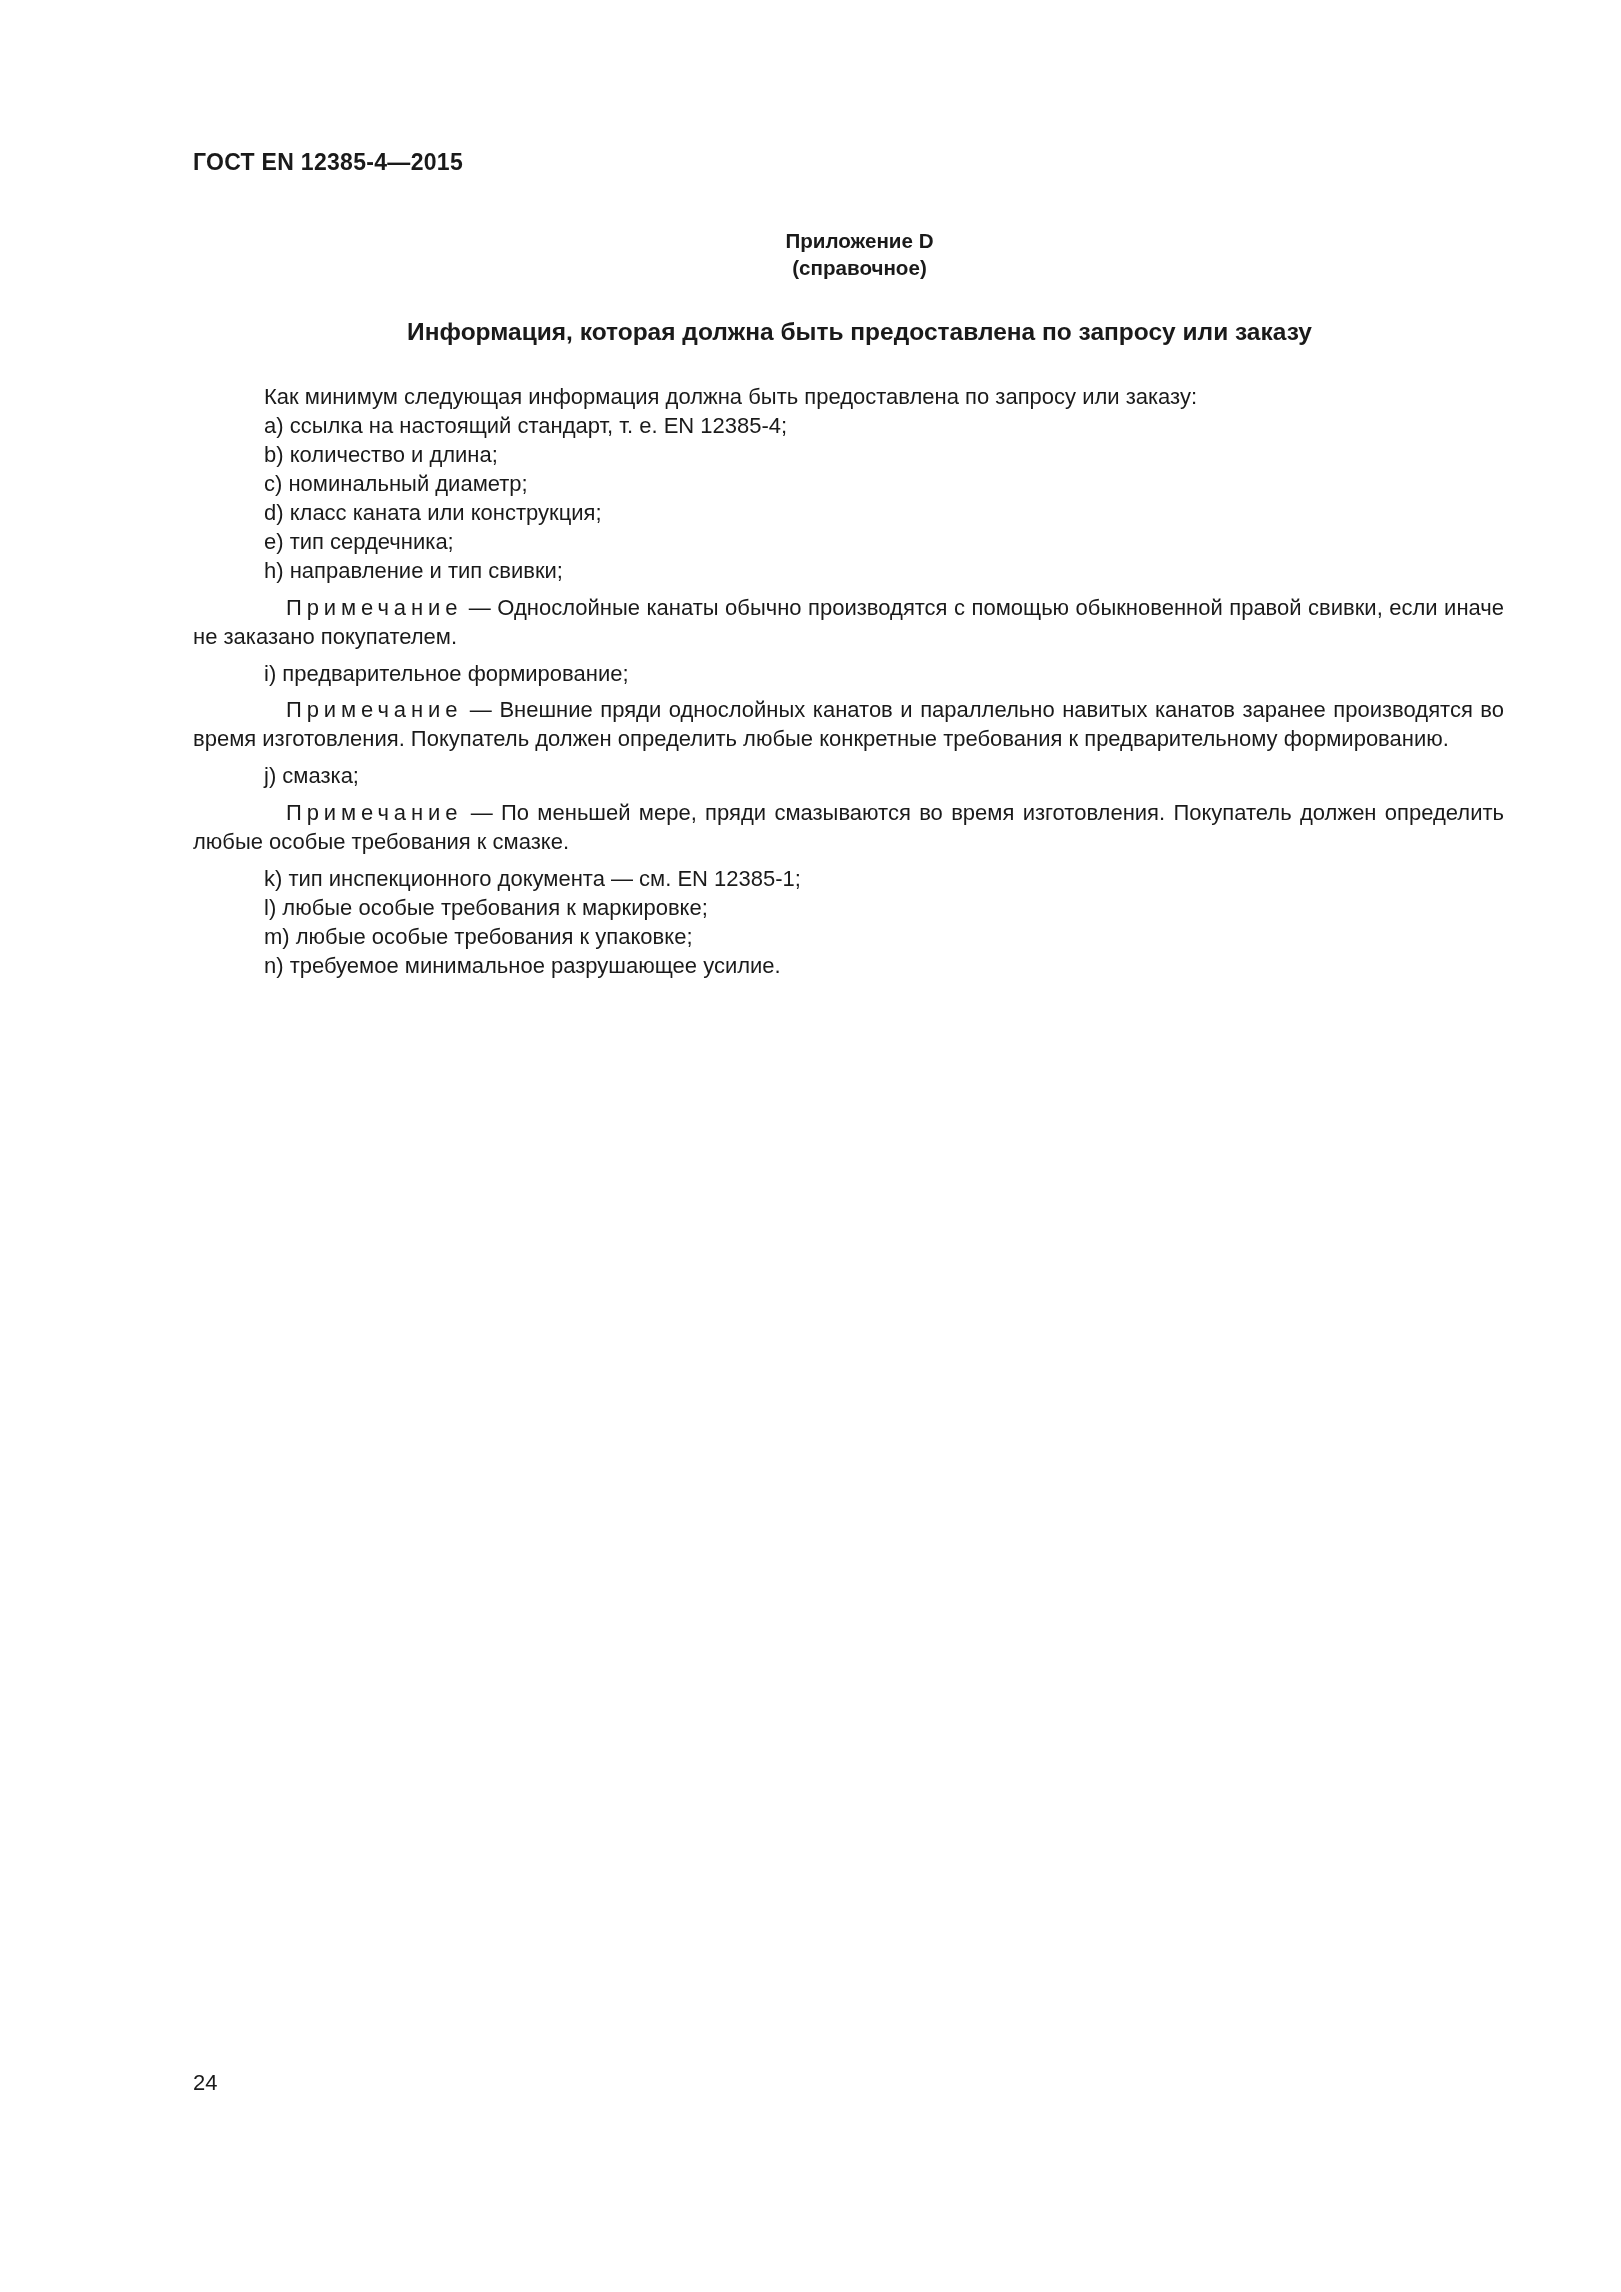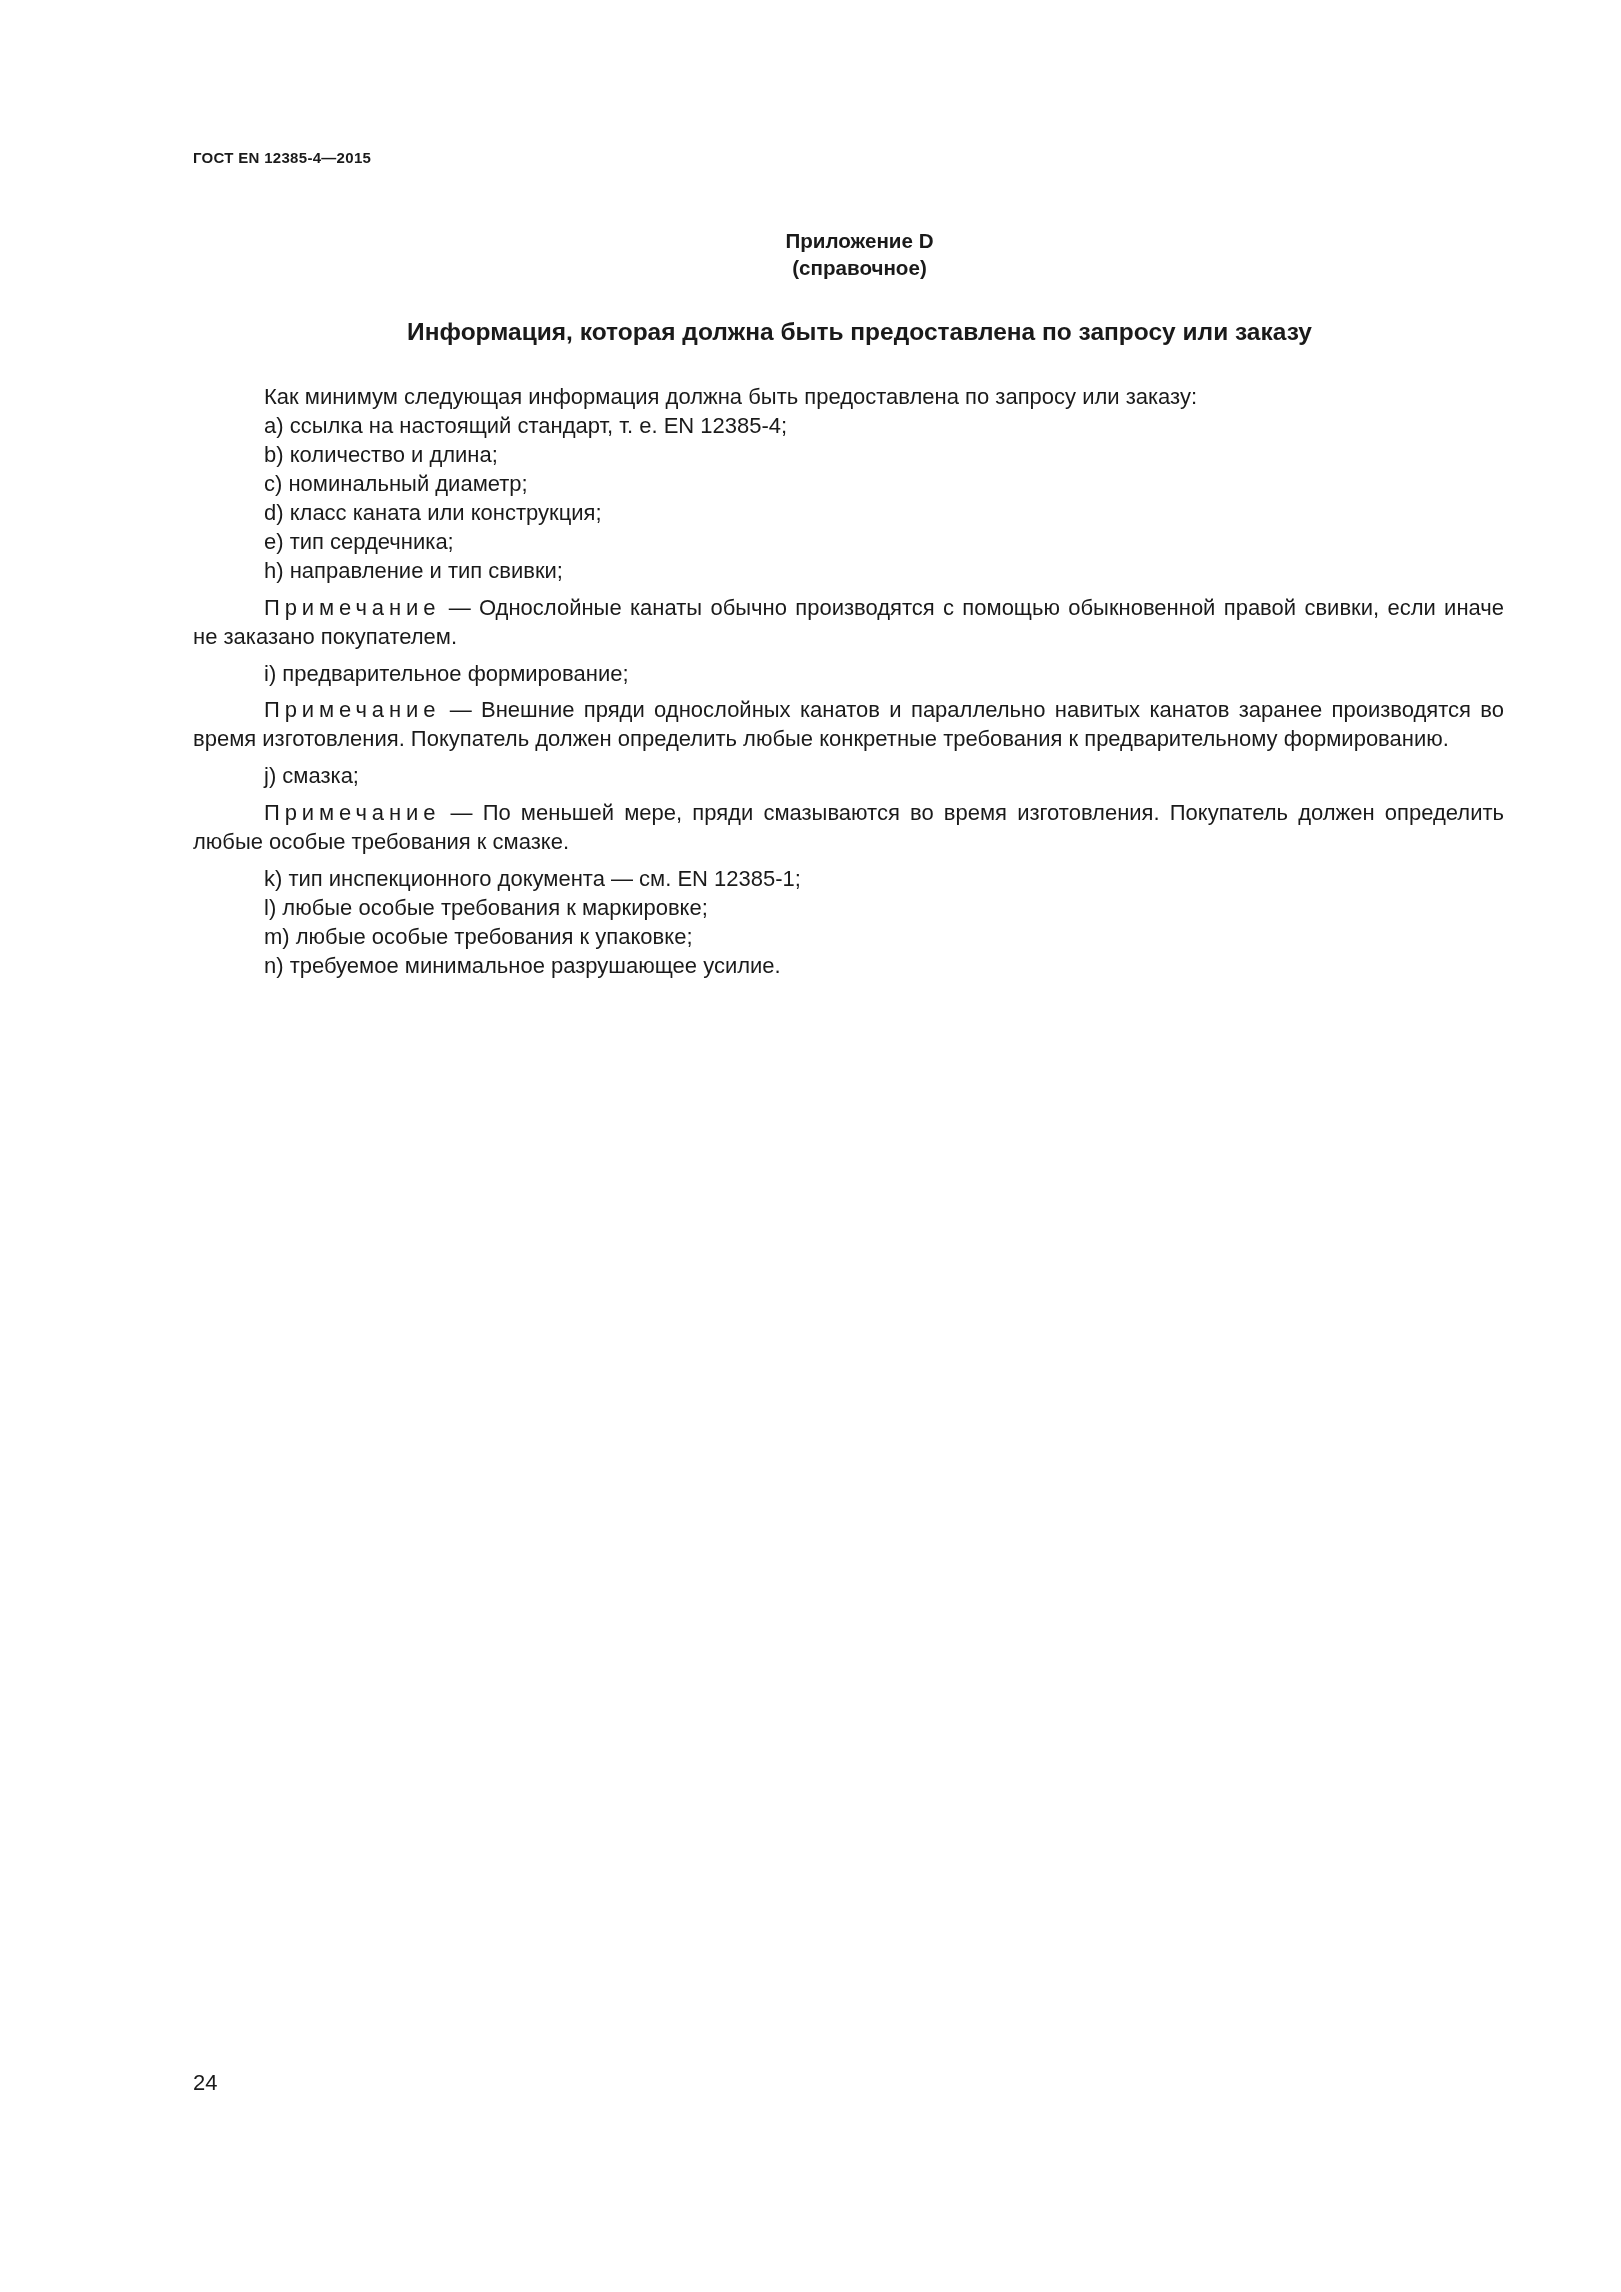--- a/index.html
+++ b/index.html
@@ -2,40 +2,40 @@
 <html><head>
 <meta charset="utf-8">
 <style>
   html, body { margin: 0; padding: 0; background: #ffffff; }
   body {
     width: 1621px; height: 2293px; position: relative; overflow: hidden;
     font-family: "Liberation Sans", sans-serif; color: #1a1a1a;
   }
   .doc-header {
     position: absolute; left: 193px; top: 149px;
-    font-size: 15px; font-weight: bold; letter-spacing: 0.3px;
+    font-size: 23px; font-weight: bold; letter-spacing: 0.3px;
   }
   .annex {
     position: absolute; left: 0; width: 1719px; top: 227px;
     text-align: center; font-weight: bold; font-size: 20.6px; line-height: 27.4px;
   }
   .annex div { text-align: center; }
   .title {
     position: absolute; left: 0; width: 1719px; top: 318px;
     text-align: center; font-weight: bold; font-size: 24.5px;
   }
   .content {
     position: absolute; left: 193px; width: 1311px; top: 382px;
     font-size: 22px; line-height: 29px;
   }
   .line { padding-left: 71px; white-space: nowrap; }
   .note {
     text-indent: 71px; text-align: justify; margin-top: 7.8px; margin-bottom: 7.8px;
   }
-  .note-label { letter-spacing: 4.9px; }
+  .note-label { letter-spacing: 4.9px; margin-left: 22px; }
   .page-number {
     position: absolute; left: 193px; top: 2070px; font-size: 22px;
   }
 </style>
 </head>
 <body>
 
 <div class="doc-header">ГОСТ EN 12385-4—2015</div>
 
 <div class="annex">

